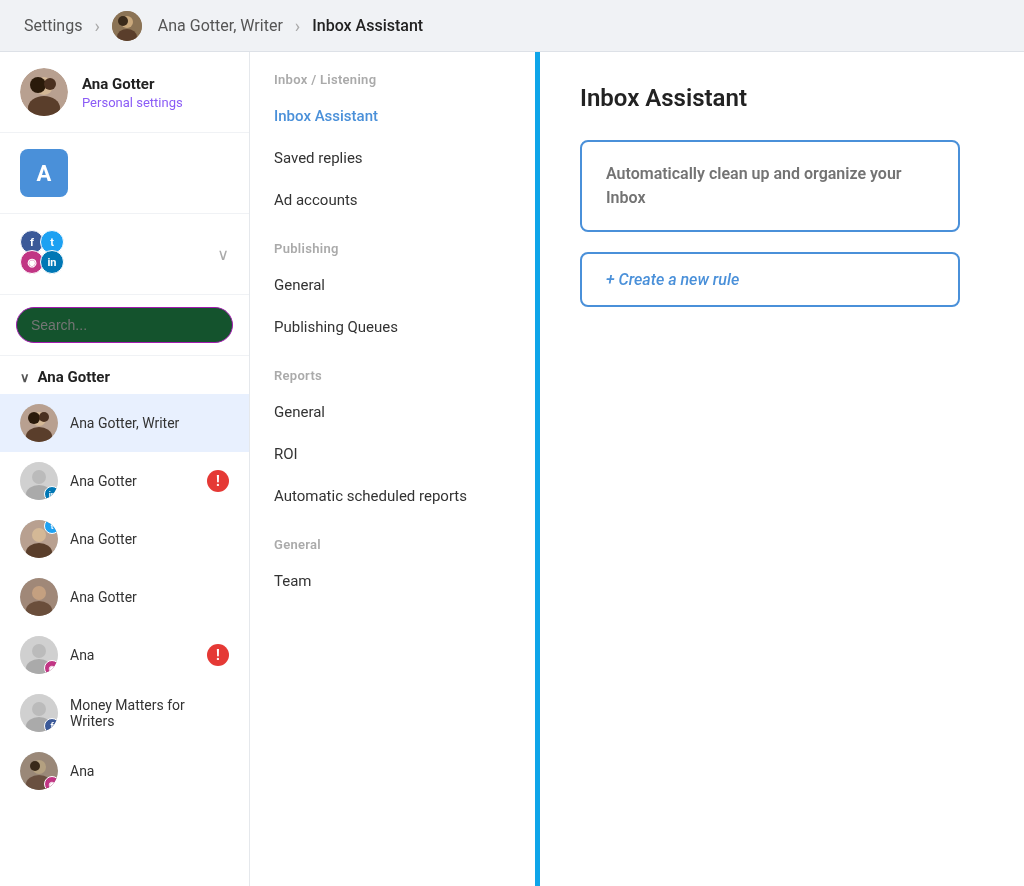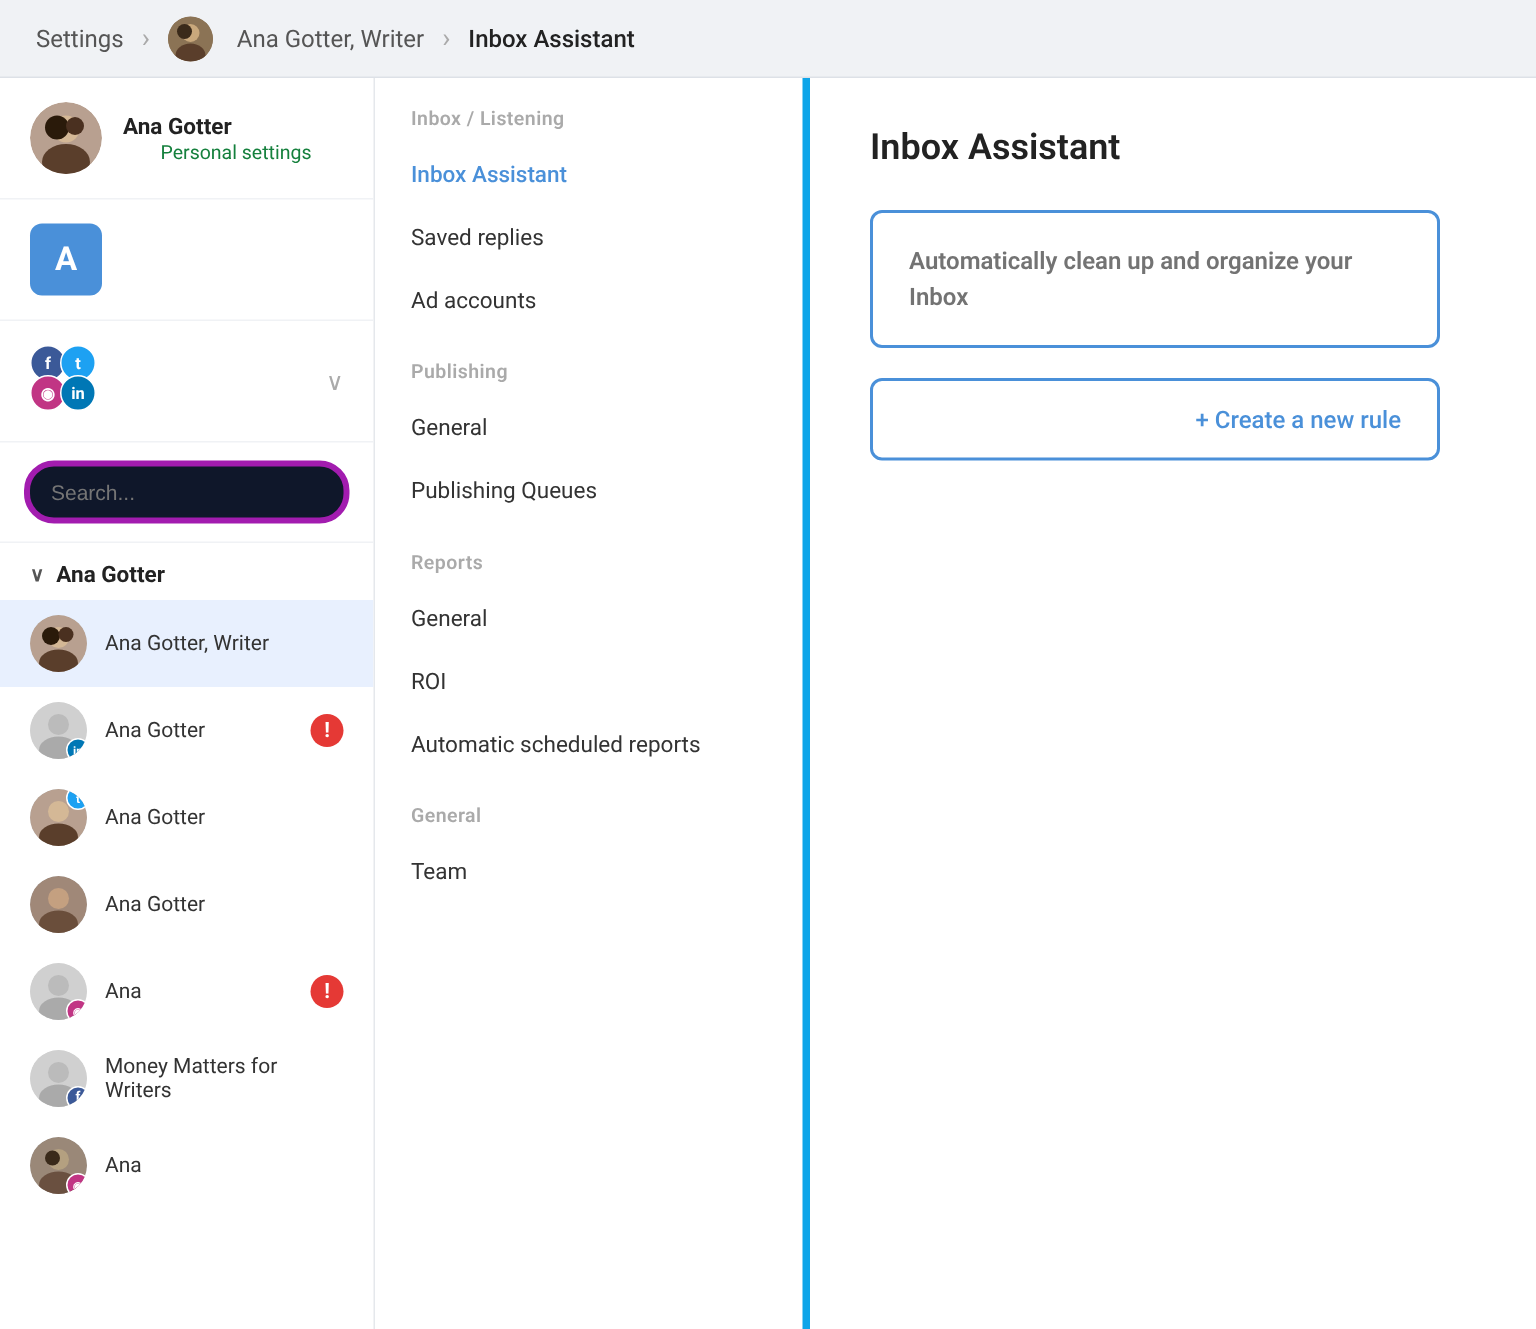--- a/index.html
+++ b/index.html
@@ -80,21 +80,21 @@
       border-radius: 8px;
       background: #4a90d9;
       color: #fff;
       font-size: 22px;
       font-weight: 700;
       display: flex; align-items: center; justify-content: center;
       flex-shrink: 0;
     }
     .profile-info {}
     .profile-name { font-size: 15px; font-weight: 700; color: #222; }
-    .profile-sub { font-size: 13px; color: #15803d; margin-top: 2px; margin-left: 25px; }
+    .profile-sub { font-size: 13px; color: #8b5cf6; margin-top: 2px; }
 
     .social-profiles-section {
       padding: 16px 20px;
       display: flex;
       align-items: center;
       gap: 14px;
       border-bottom: 1px solid #f0f2f5;
       cursor: pointer;
     }
     .social-icons-stack {
@@ -123,26 +123,26 @@
     .chevron-down { color: #aaa; font-size: 16px; margin-left: auto; }
 
     
     .search-container {
       padding: 12px 16px;
       border-bottom: 1px solid #f0f2f5;
     }
     .search-input {
       width: 100%;
       padding: 9px 14px;
-      border: 4px solid #a21caf;
+      border: 1px solid #a21caf;
       border-radius: 20px;
       font-size: 14px;
       color: #999;
       outline: none;
-      background: #0f172a;
+      background: #14532d;
     }
 
     
     .group-header {
       padding: 12px 20px 8px;
       display: flex;
       align-items: center;
       gap: 8px;
       font-size: 15px;
       font-weight: 700;
@@ -254,26 +254,27 @@
       font-size: 16px;
       font-weight: 600;
       line-height: 1.5;
     }
 
     .create-rule-btn {
       border: 2px solid #4a90d9;
       border-radius: 8px;
       padding: 16px 24px;
       max-width: 380px;
-      text-align: right;
+      text-align: left;
       color: #4a90d9;
       font-size: 16px;
       font-weight: 500;
       cursor: pointer;
       background: #fff;
+      font-style: italic;
     }
 
     
     ::-webkit-scrollbar { width: 6px; }
     ::-webkit-scrollbar-track { background: #f1f1f1; }
     ::-webkit-scrollbar-thumb { background: #ccc; border-radius: 3px; }
   </style>
 </head>
 <body>
 

